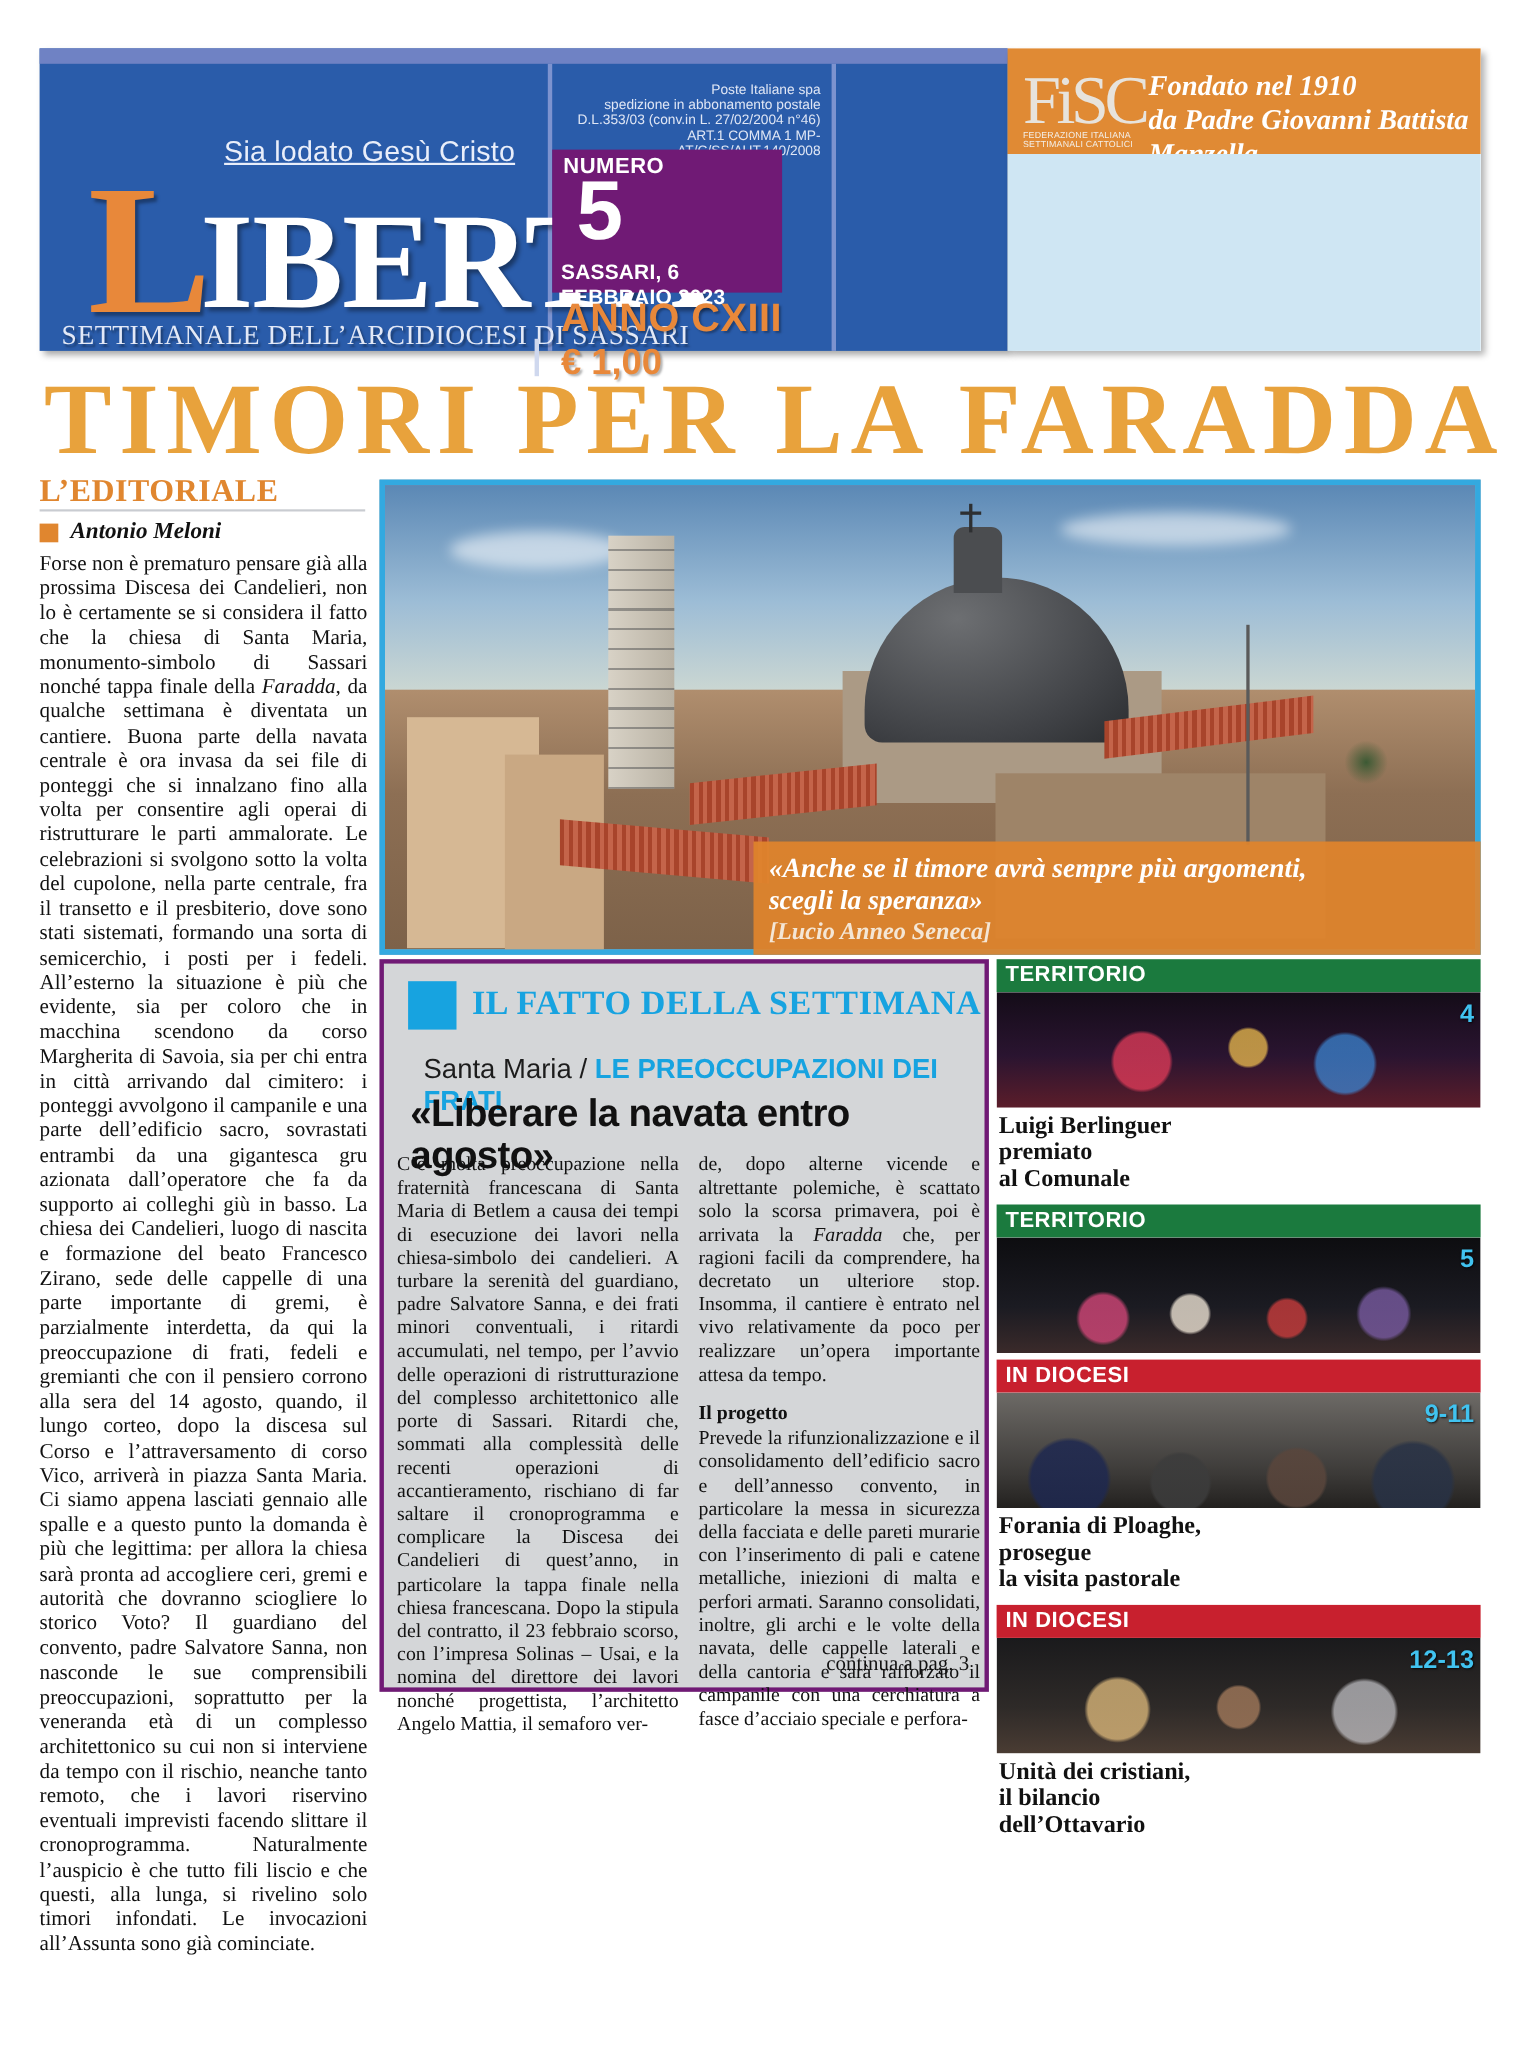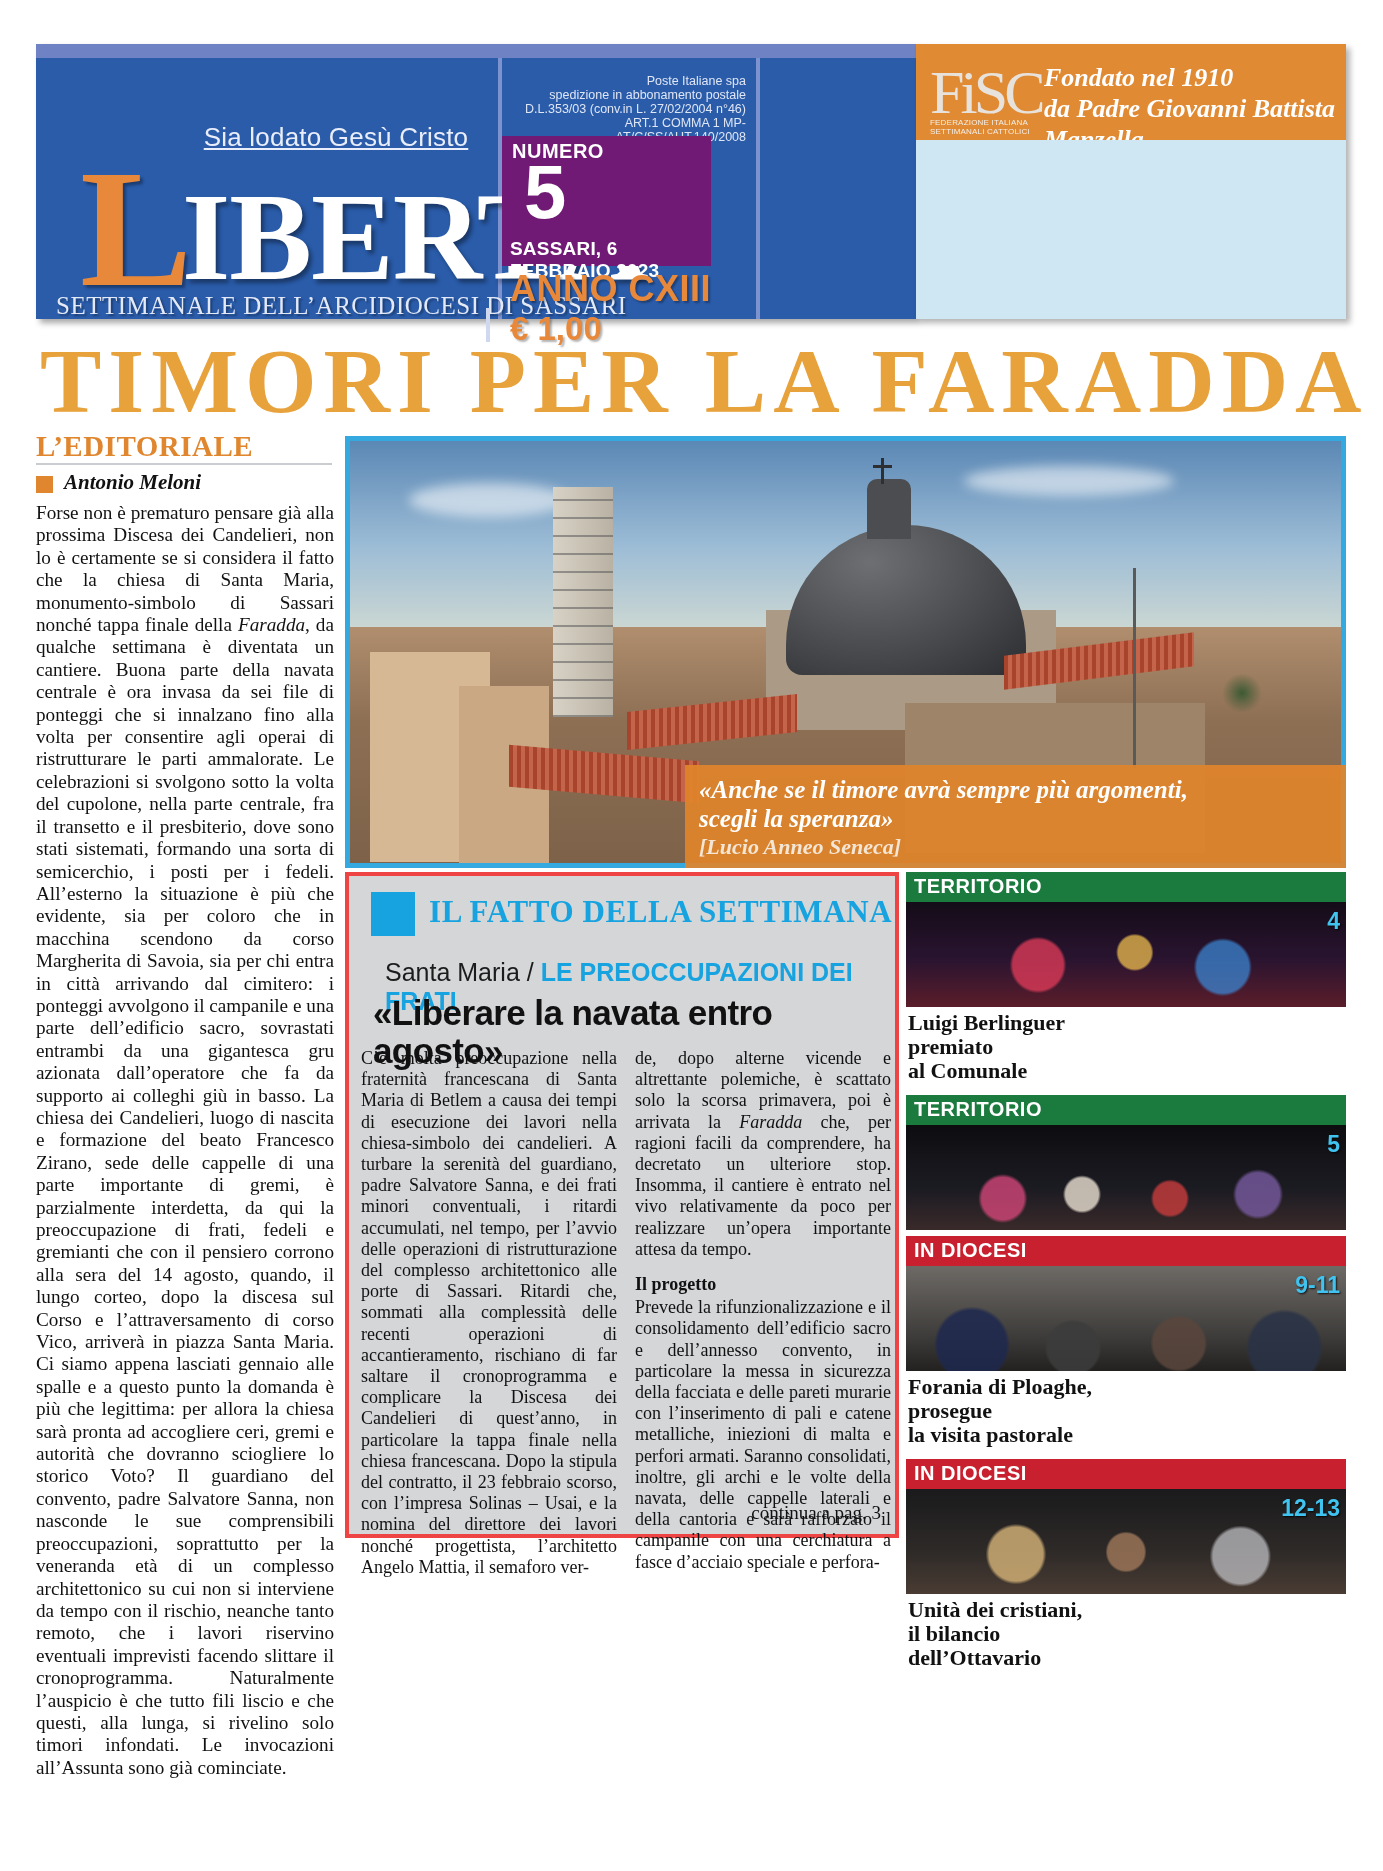--- a/index.html
+++ b/index.html
@@ -103,21 +103,21 @@
 
   .quote{position:absolute;left:685px;top:765px;width:661px;height:103px;
          background:rgba(224,132,44,.93);padding:10px 14px 0 14px;box-sizing:border-box;}
   .quote-l1,.quote-l2{font-family:"Liberation Serif",serif;font-style:italic;font-weight:700;
           font-size:25px;line-height:29px;color:#fff;}
   .quote-src{font-family:"Liberation Serif",serif;font-style:italic;font-weight:700;
              font-size:22px;line-height:27px;color:#f4e6d5;}
 
   
   .fatto{position:absolute;left:345px;top:872px;width:554px;height:666px;
-         background:#d4d6d8;border:4px solid #ef4444;box-sizing:border-box;}
+         background:#d4d6d8;border:4px solid #701a75;box-sizing:border-box;}
   .fatto-sq{position:absolute;left:22px;top:16px;width:44px;height:44px;background:#17a3e0;}
   .fatto-h{position:absolute;left:80px;top:18px;font-family:"Liberation Serif",serif;
            font-weight:700;font-size:31px;color:#17a3e0;letter-spacing:.6px;}
   .kicker{position:absolute;left:12px;top:82px;width:530px;
           font-family:"Liberation Sans",sans-serif;font-size:25px;color:#1c1c1c;margin-left:24px;}
   .kicker b{color:#17a3e0;font-weight:700;}
   .fatto-title{position:absolute;left:10px;top:118px;width:536px;
                font-family:"Liberation Sans",sans-serif;font-weight:700;font-size:35px;
                line-height:38px;color:#111;letter-spacing:-.6px;margin-left:14px;}
   .fatto-cols{position:absolute;left:12px;top:172px;width:530px;height:470px;

